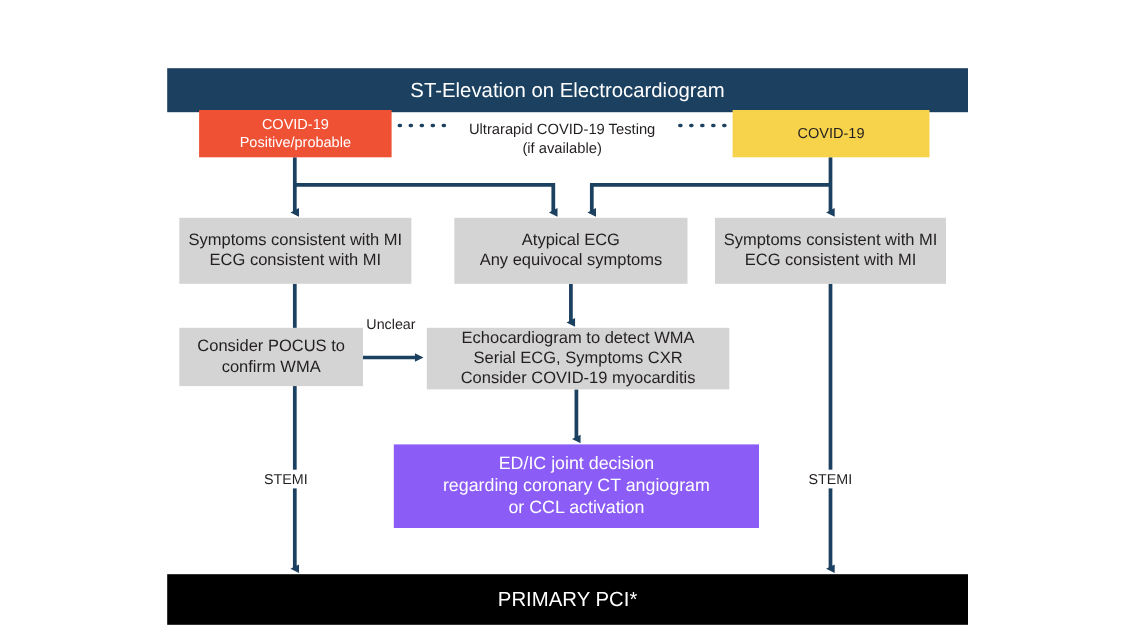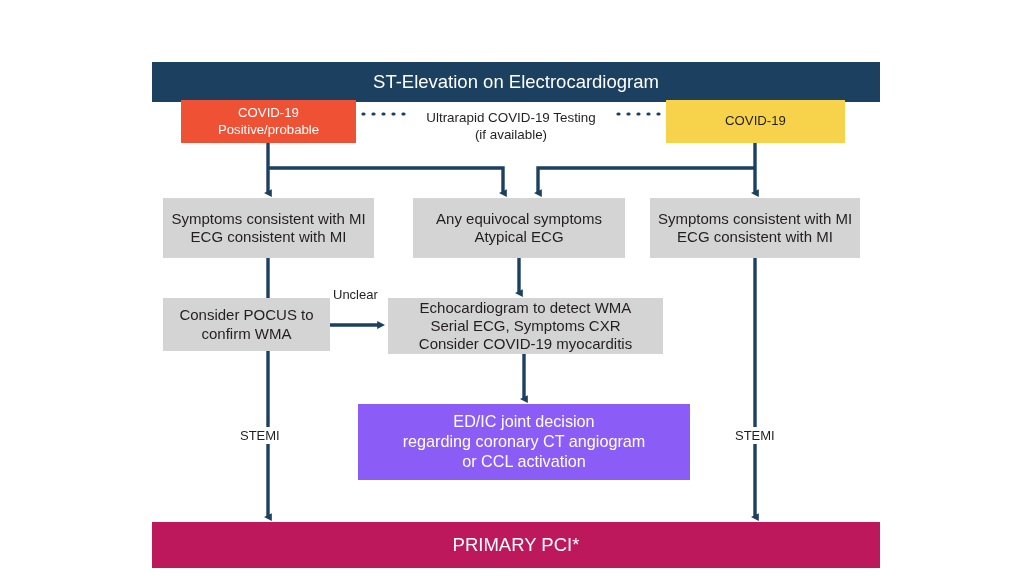--- a/index.html
+++ b/index.html
@@ -46,21 +46,21 @@
   
   .banner-header {
     left: 152px; top: 30px; width: 728px; height: 40px;
     background: #1b4060;
     color: #ffffff;
     font-size: 18.5px;
     margin-top: 32px;
   }
   .banner-footer {
     left: 152px; top: 522px; width: 728px; height: 46px;
-    background: #be185d;
+    background: #000000;
     color: #ffffff;
     font-size: 18.5px;
   }
 
   
   .box-covid-positive {
     left: 181px; top: 100px; width: 175px; height: 43px;
     background: #ee5134;
     color: #ffffff;
     font-size: 13.2px;
@@ -185,22 +185,22 @@
 
   <div class="node box-gray box-sym-left">
     <div class="lines">
       <div>Symptoms consistent with MI</div>
       <div>ECG consistent with MI</div>
     </div>
   </div>
 
   <div class="node box-gray box-sym-mid">
     <div class="lines">
+      <div>Atypical ECG</div>
       <div>Any equivocal symptoms</div>
-      <div>Atypical ECG</div>
     </div>
   </div>
 
   <div class="node box-gray box-sym-right">
     <div class="lines">
       <div>Symptoms consistent with MI</div>
       <div>ECG consistent with MI</div>
     </div>
   </div>
 

